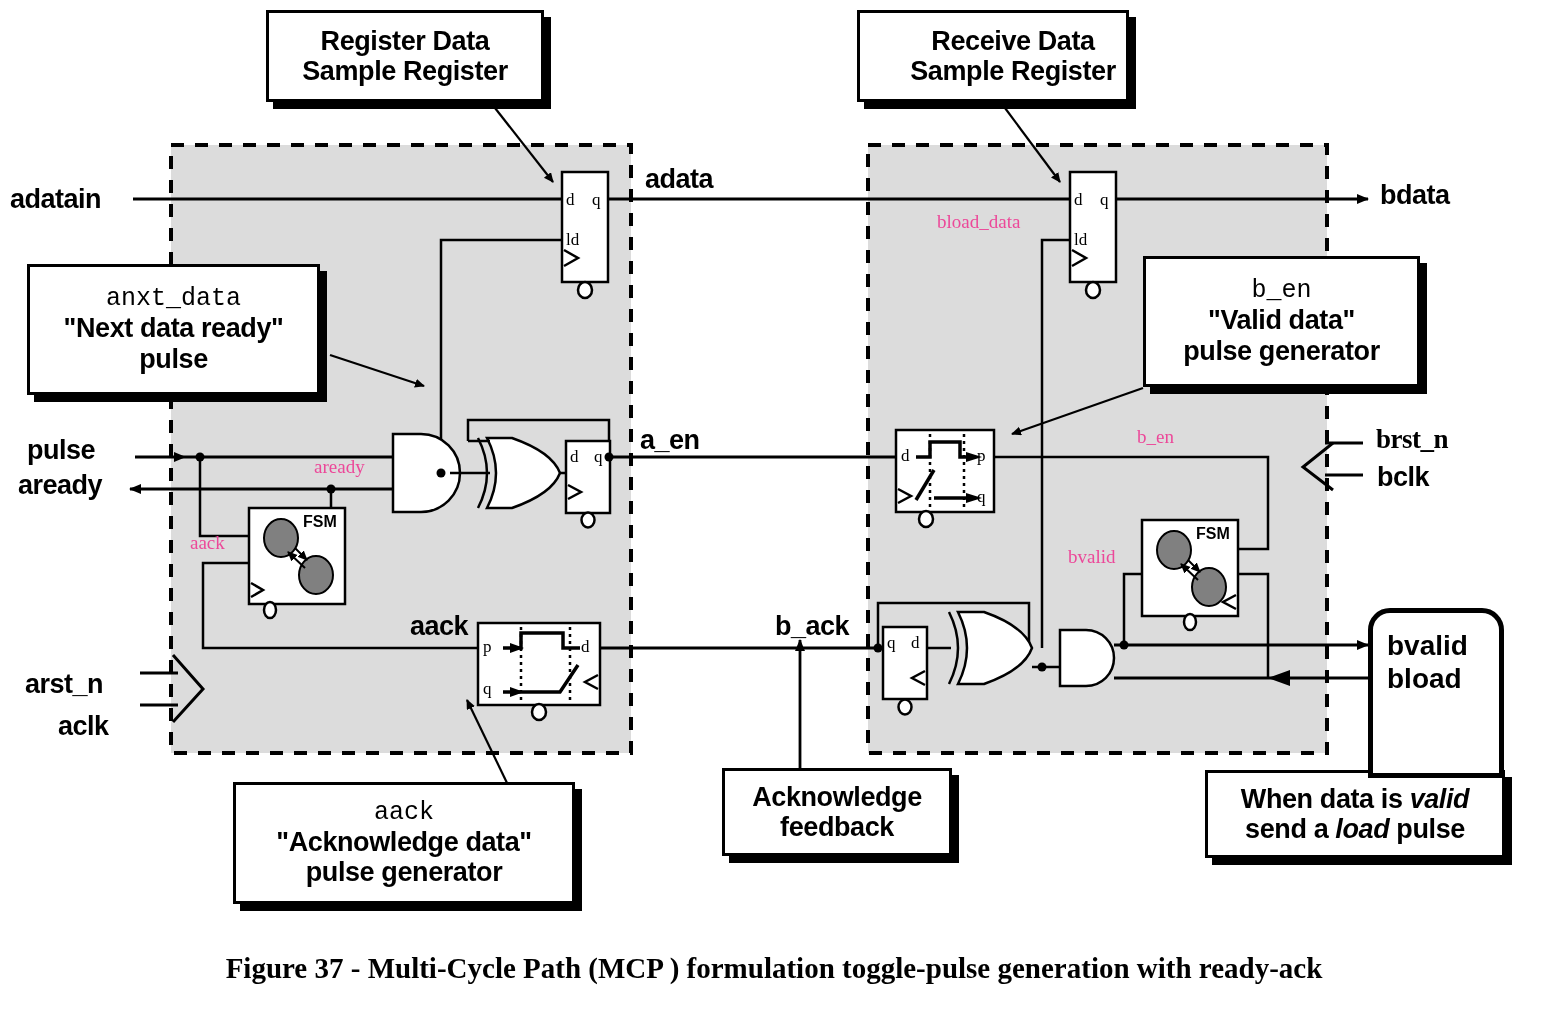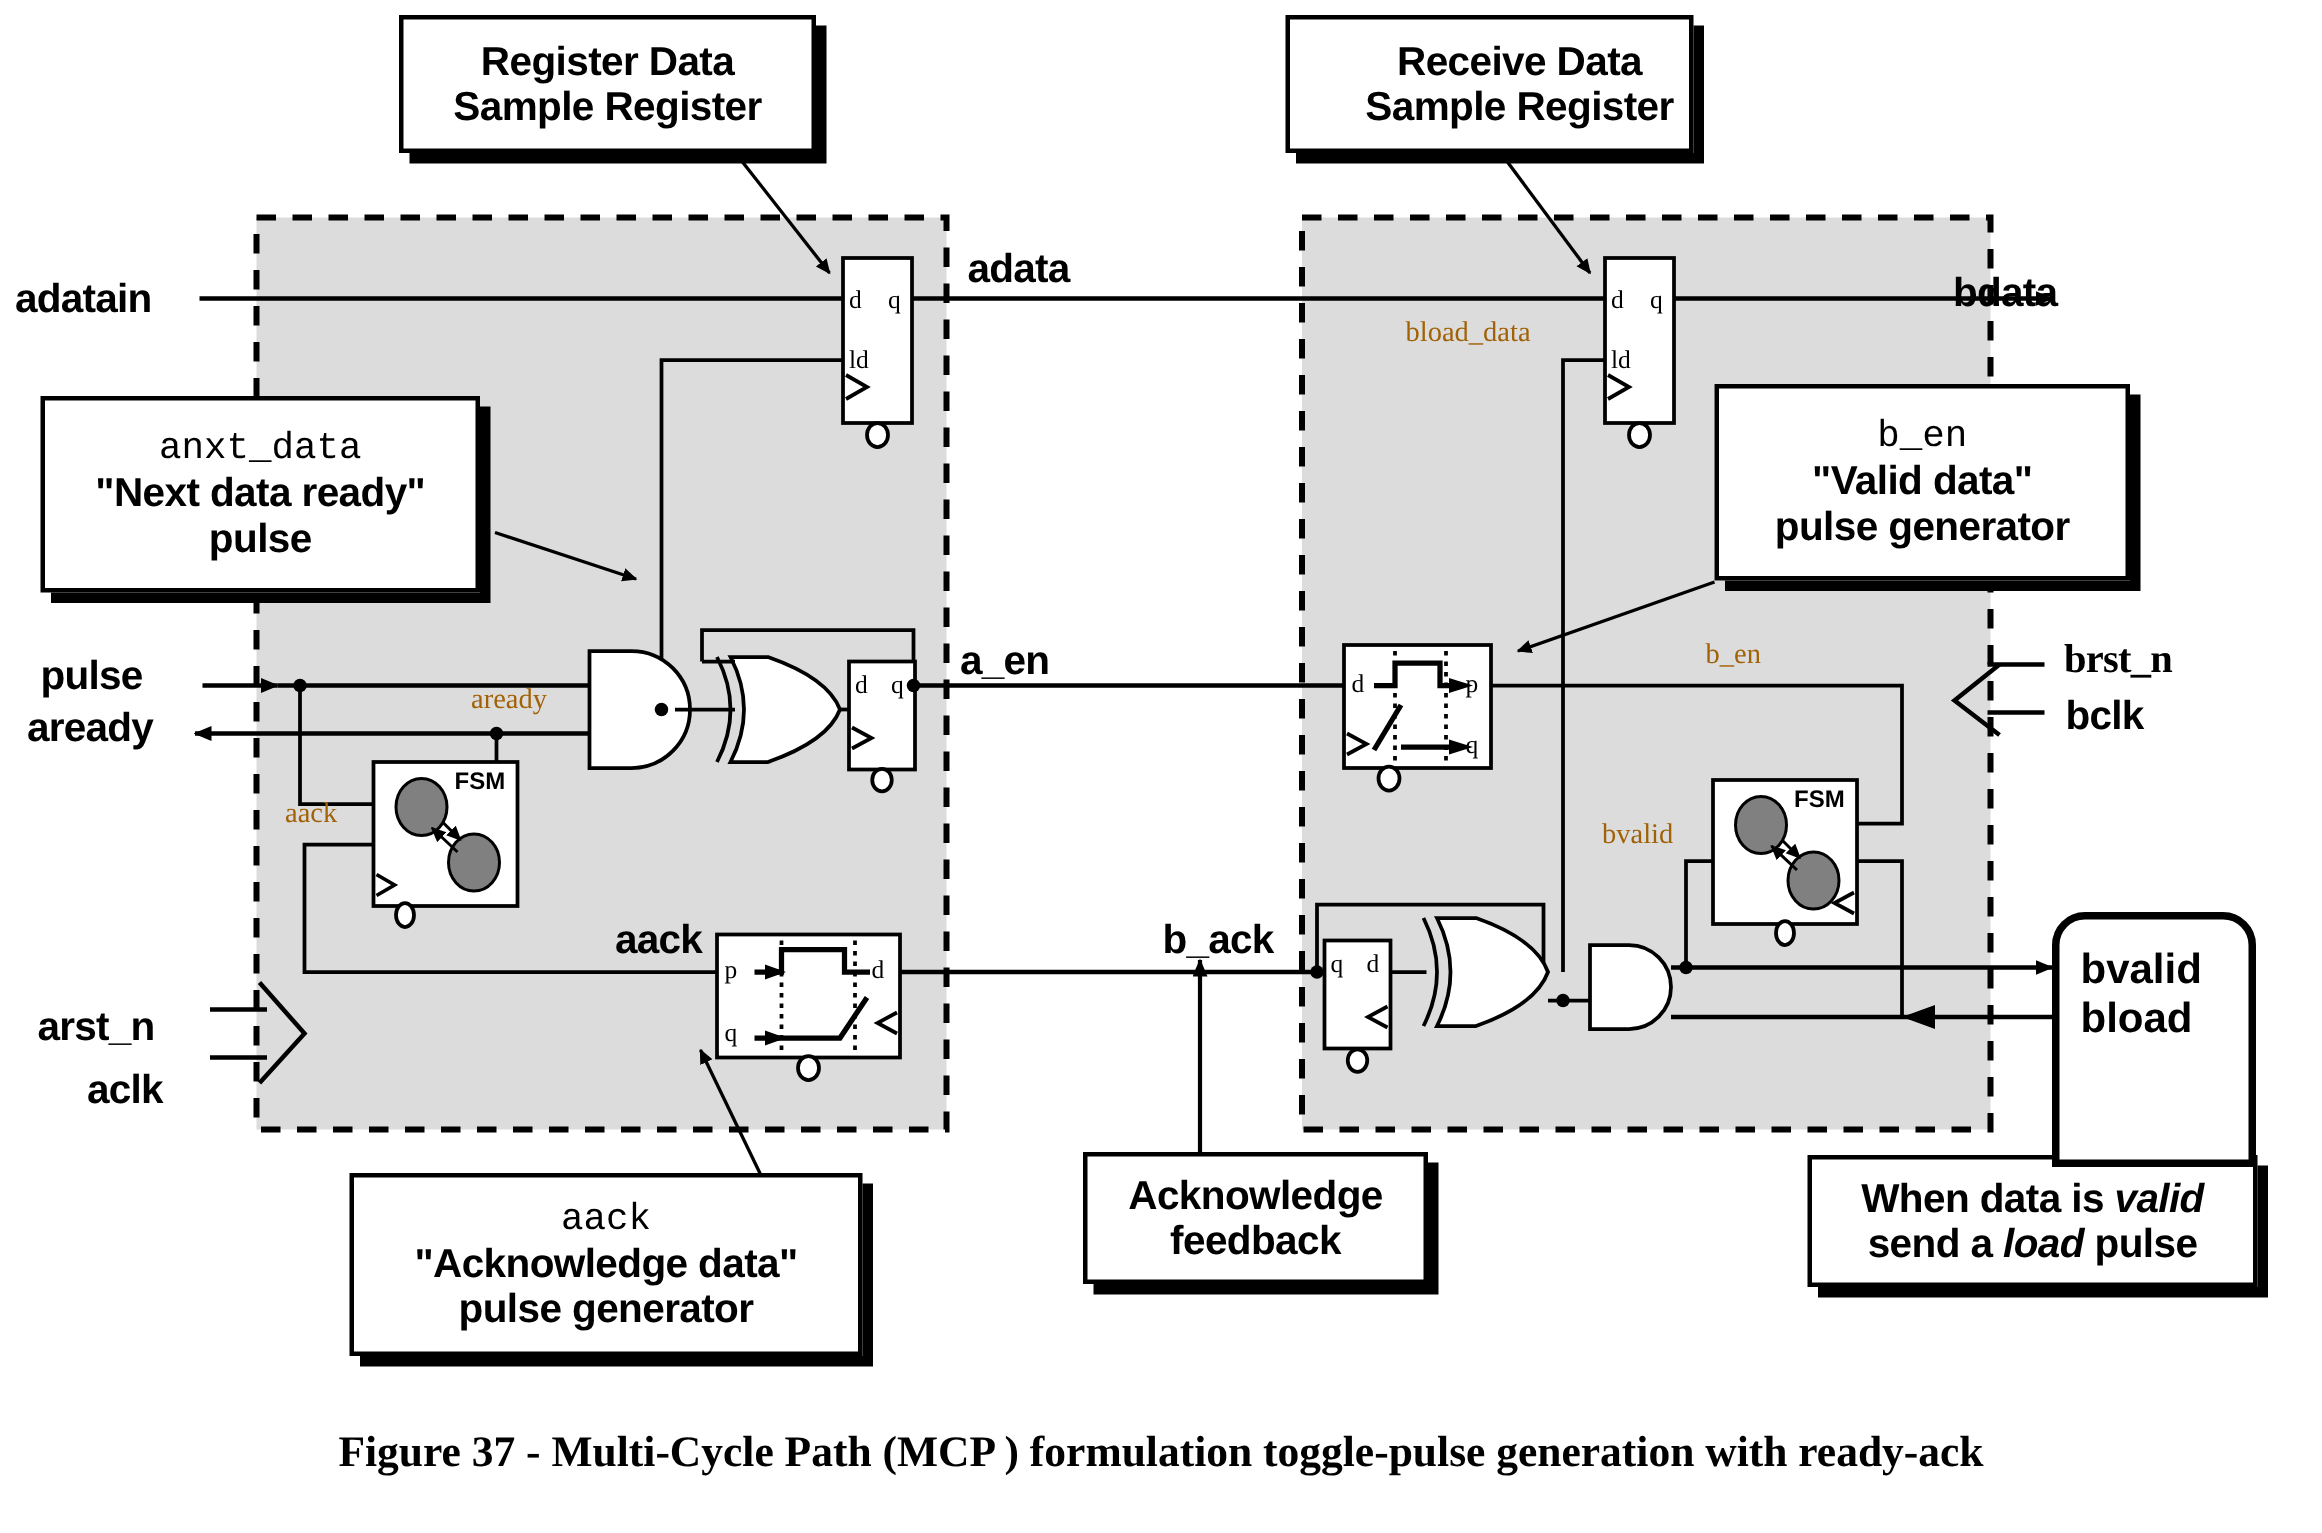--- a/index.html
+++ b/index.html
@@ -34,21 +34,21 @@
   .sig {
     font-family: "Liberation Sans", sans-serif;
     font-weight: bold;
     font-size: 27px;
     letter-spacing: -0.5px;
   }
   
   .net {
     font-family: "Liberation Serif", serif;
     font-size: 19px;
-    color: #a16207;
+    color: #ec4899;
   }
   .pin {
     font-family: "Liberation Serif", serif;
     font-size: 17px;
     color: #000;
   }
   .fsm-label {
     font-family: "Liberation Sans", sans-serif;
     font-weight: bold;
     font-size: 16px;
@@ -405,21 +405,21 @@
     <div class="line"><span>send a </span><i>load</i><span> pulse</span></div>
   </div>
 
   <div class="port-box" style="left:1368px; top:608px; width:136px; height:170px;">
     <div class="line">bvalid</div>
     <div class="line">bload</div>
   </div>
 
   <div class="htext sig" style="left:10px; top:184px;">adatain</div>
   <div class="htext sig" style="left:645px; top:164px;">adata</div>
-  <div class="htext sig" style="left:1302px; top:180px;">bdata</div>
+  <div class="htext sig" style="left:1380px; top:180px;">bdata</div>
 
   <div class="htext sig" style="left:27px; top:435px;">pulse</div>
   <div class="htext sig" style="left:18px; top:470px;">aready</div>
 
   <div class="htext sig" style="left:25px; top:669px;">arst_n</div>
   <div class="htext sig" style="left:58px; top:711px;">aclk</div>
 
   <div class="htext sig" style="left:1376px; top:424px;font-family:Liberation Serif, serif;">brst_n</div>
   <div class="htext sig" style="left:1377px; top:462px;">bclk</div>
 

